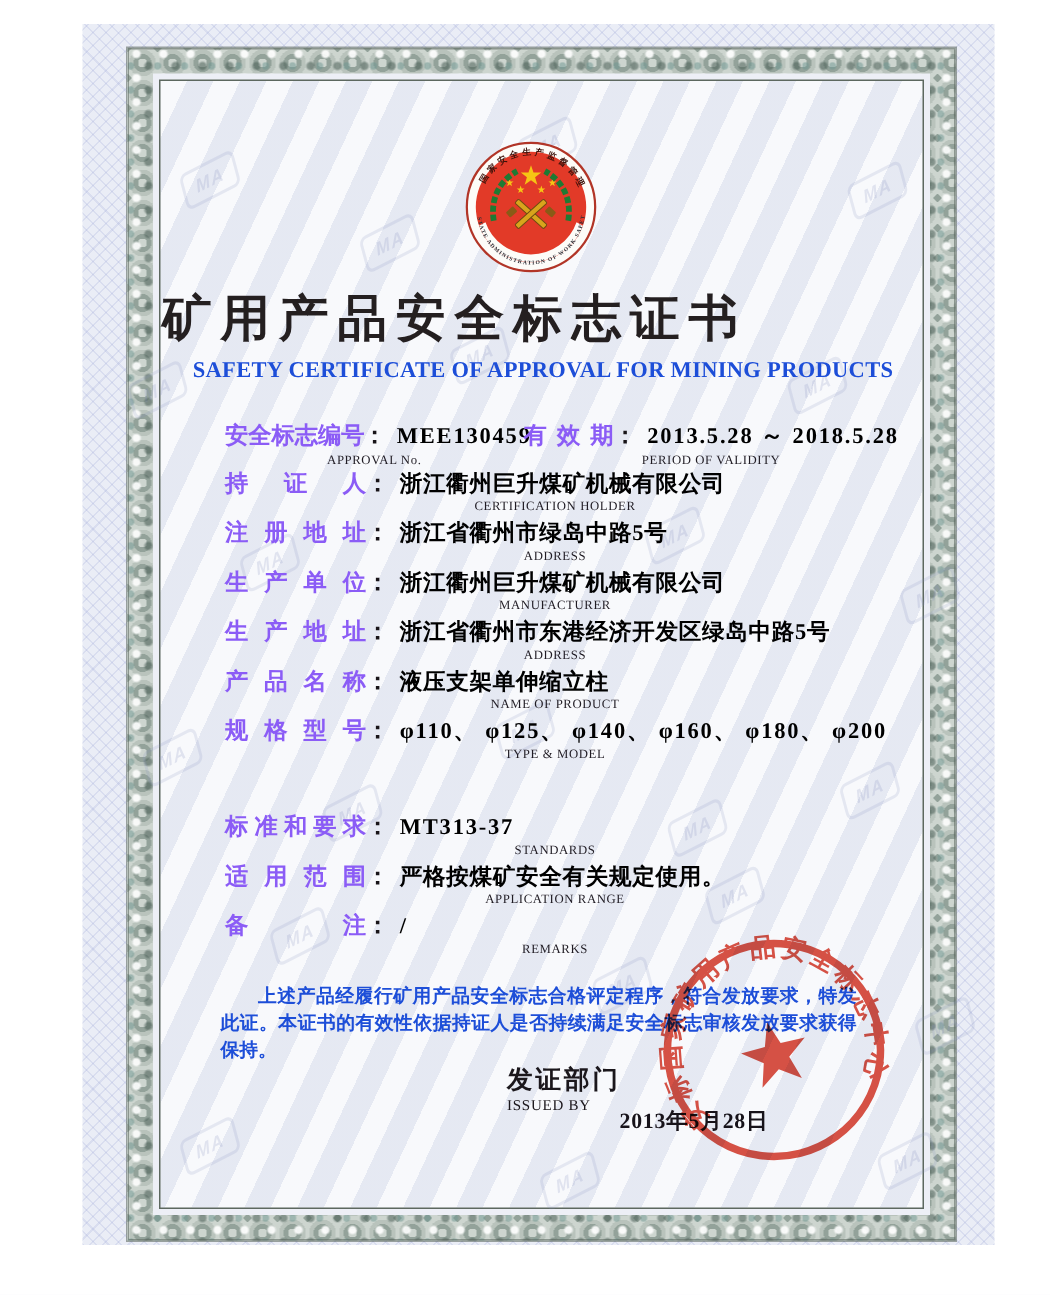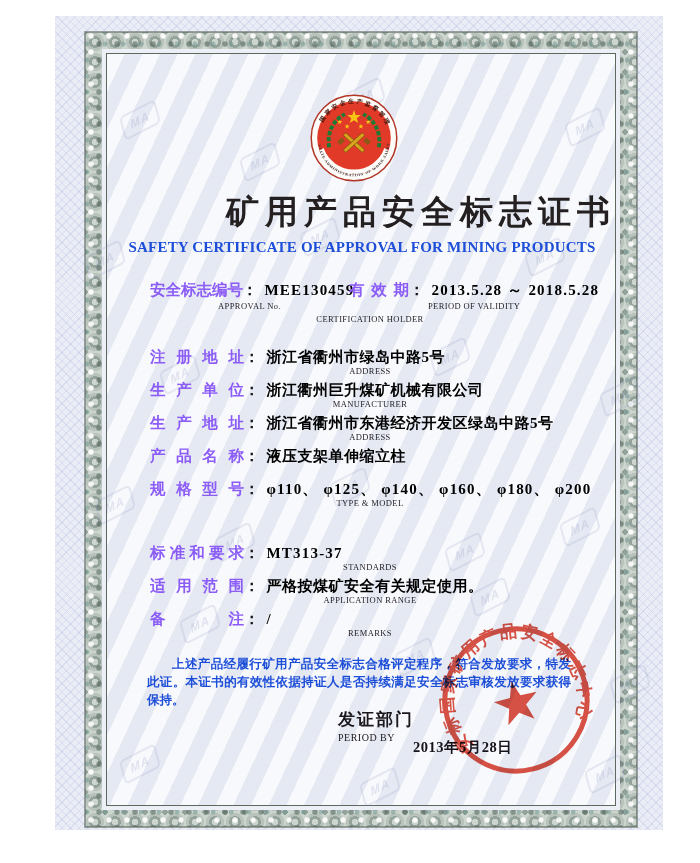--- a/index.html
+++ b/index.html
@@ -31,21 +31,21 @@
   .wm{position:absolute;width:36px;height:20px;border:2px solid rgba(128,142,190,.17);
     border-radius:5px;transform:rotate(-27deg) skewX(-12deg);
     display:flex;align-items:center;justify-content:center;pointer-events:none;}
   .wm span{font-family:"Liberation Sans",sans-serif;font-weight:bold;font-style:italic;
     font-size:12px;color:rgba(128,142,190,.20);letter-spacing:1px;}
 
   
   .emblem{position:absolute;left:308px;top:92px;width:92px;height:92px;}
 
   
-  .title{position:absolute;left:108px;top:190px;width:508px;text-align:right;
+  .title{position:absolute;left:108px;top:190px;width:508px;text-align:left;
     font-size:33px;font-weight:700;color:#241f20;letter-spacing:6px;white-space:nowrap;}
   .subtitle{position:absolute;left:108px;top:239px;width:508px;text-align:center;
     font-size:15px;font-weight:700;color:#1d4ed8;letter-spacing:.2px;white-space:nowrap;font-family:Liberation Serif, serif;}
 
   
   .lbl{display:inline-block;width:94px;text-align:justify;text-align-last:justify;
     font-size:15.5px;font-weight:700;color:#8b5cf6;vertical-align:bottom;}
   .colon{font-size:15.5px;font-weight:700;color:#181418;}
   .val{font-size:15px;font-weight:600;color:#000000;margin-left:7px;letter-spacing:.5px;}
   .val.latin{letter-spacing:1.2px;}
@@ -207,36 +207,38 @@
     <div class="col-r">
       <div class="main" style="white-space:nowrap;">
         <span class="lbl">有效期</span><span class="colon">：</span><span class="val latin">2013.5.28 ～ 2018.5.28</span>
       </div>
       <div class="sub">PERIOD OF VALIDITY</div>
     </div>
   </div>
 
   <div class="rows">
     <div class="frow">
+      <div class="main"><span class="lbl">持证人</span><span class="colon">：</span><span class="val">浙江衢州巨升煤矿机械有限公司</span></div>
       <div class="sub">CERTIFICATION HOLDER</div>
     </div>
     <div class="frow">
       <div class="main"><span class="lbl">注册地址</span><span class="colon">：</span><span class="val">浙江省衢州市绿岛中路5号</span></div>
       <div class="sub">ADDRESS</div>
     </div>
     <div class="frow">
       <div class="main"><span class="lbl">生产单位</span><span class="colon">：</span><span class="val">浙江衢州巨升煤矿机械有限公司</span></div>
       <div class="sub">MANUFACTURER</div>
     </div>
     <div class="frow">
       <div class="main"><span class="lbl">生产地址</span><span class="colon">：</span><span class="val">浙江省衢州市东港经济开发区绿岛中路5号</span></div>
       <div class="sub">ADDRESS</div>
     </div>
     <div class="frow">
       <div class="main"><span class="lbl">产品名称</span><span class="colon">：</span><span class="val">液压支架单伸缩立柱</span></div>
+      <div class="sub">NAME OF PRODUCT</div>
     </div>
     <div class="frow">
       <div class="main"><span class="lbl">规格型号</span><span class="colon">：</span><span class="val latin">φ110、 φ125、 φ140、 φ160、 φ180、 φ200</span></div>
       <div class="sub">TYPE &amp; MODEL</div>
     </div>
     <div class="frow gap">
       <div class="main"><span class="lbl">标准和要求</span><span class="colon">：</span><span class="val latin">MT313-37</span></div>
       <div class="sub">STANDARDS</div>
     </div>
     <div class="frow">
@@ -246,21 +248,21 @@
     <div class="frow">
       <div class="main"><span class="lbl">备注</span><span class="colon">：</span><span class="val latin">/</span></div>
       <div class="sub">REMARKS</div>
     </div>
   </div>
 
   <div class="statement">上述产品经履行矿用产品安全标志合格评定程序，符合发放要求，特发此证。本证书的有效性依据持证人是否持续满足安全标志审核发放要求获得保持。</div>
 
   <div class="issued">
     <div class="dept">发证部门</div>
-    <div class="dept-en">PERIOD BY</div>
+    <div class="dept-en">ISSUED BY</div>
   </div>
   <div class="issue-date">2013年5月28日</div>
 
   <svg class="seal" viewBox="0 0 160 160">
     <g transform="rotate(-14 80 80)">
       <circle cx="80" cy="80" r="71" fill="none" stroke="#d63b2c" stroke-width="5"></circle>
       <use href="#star5" transform="translate(80,84) scale(2.3)" fill="#d63b2c"></use>
       <path id="sealArc" d="M 28.4,116.2 A 63,63 0 1 1 131.6,116.2" fill="none"></path>
       <text font-size="17" font-weight="bold" fill="#d63b2c">
         <textPath href="#sealArc" startOffset="2" textLength="268">安标国家矿用产品安全标志中心</textPath>

